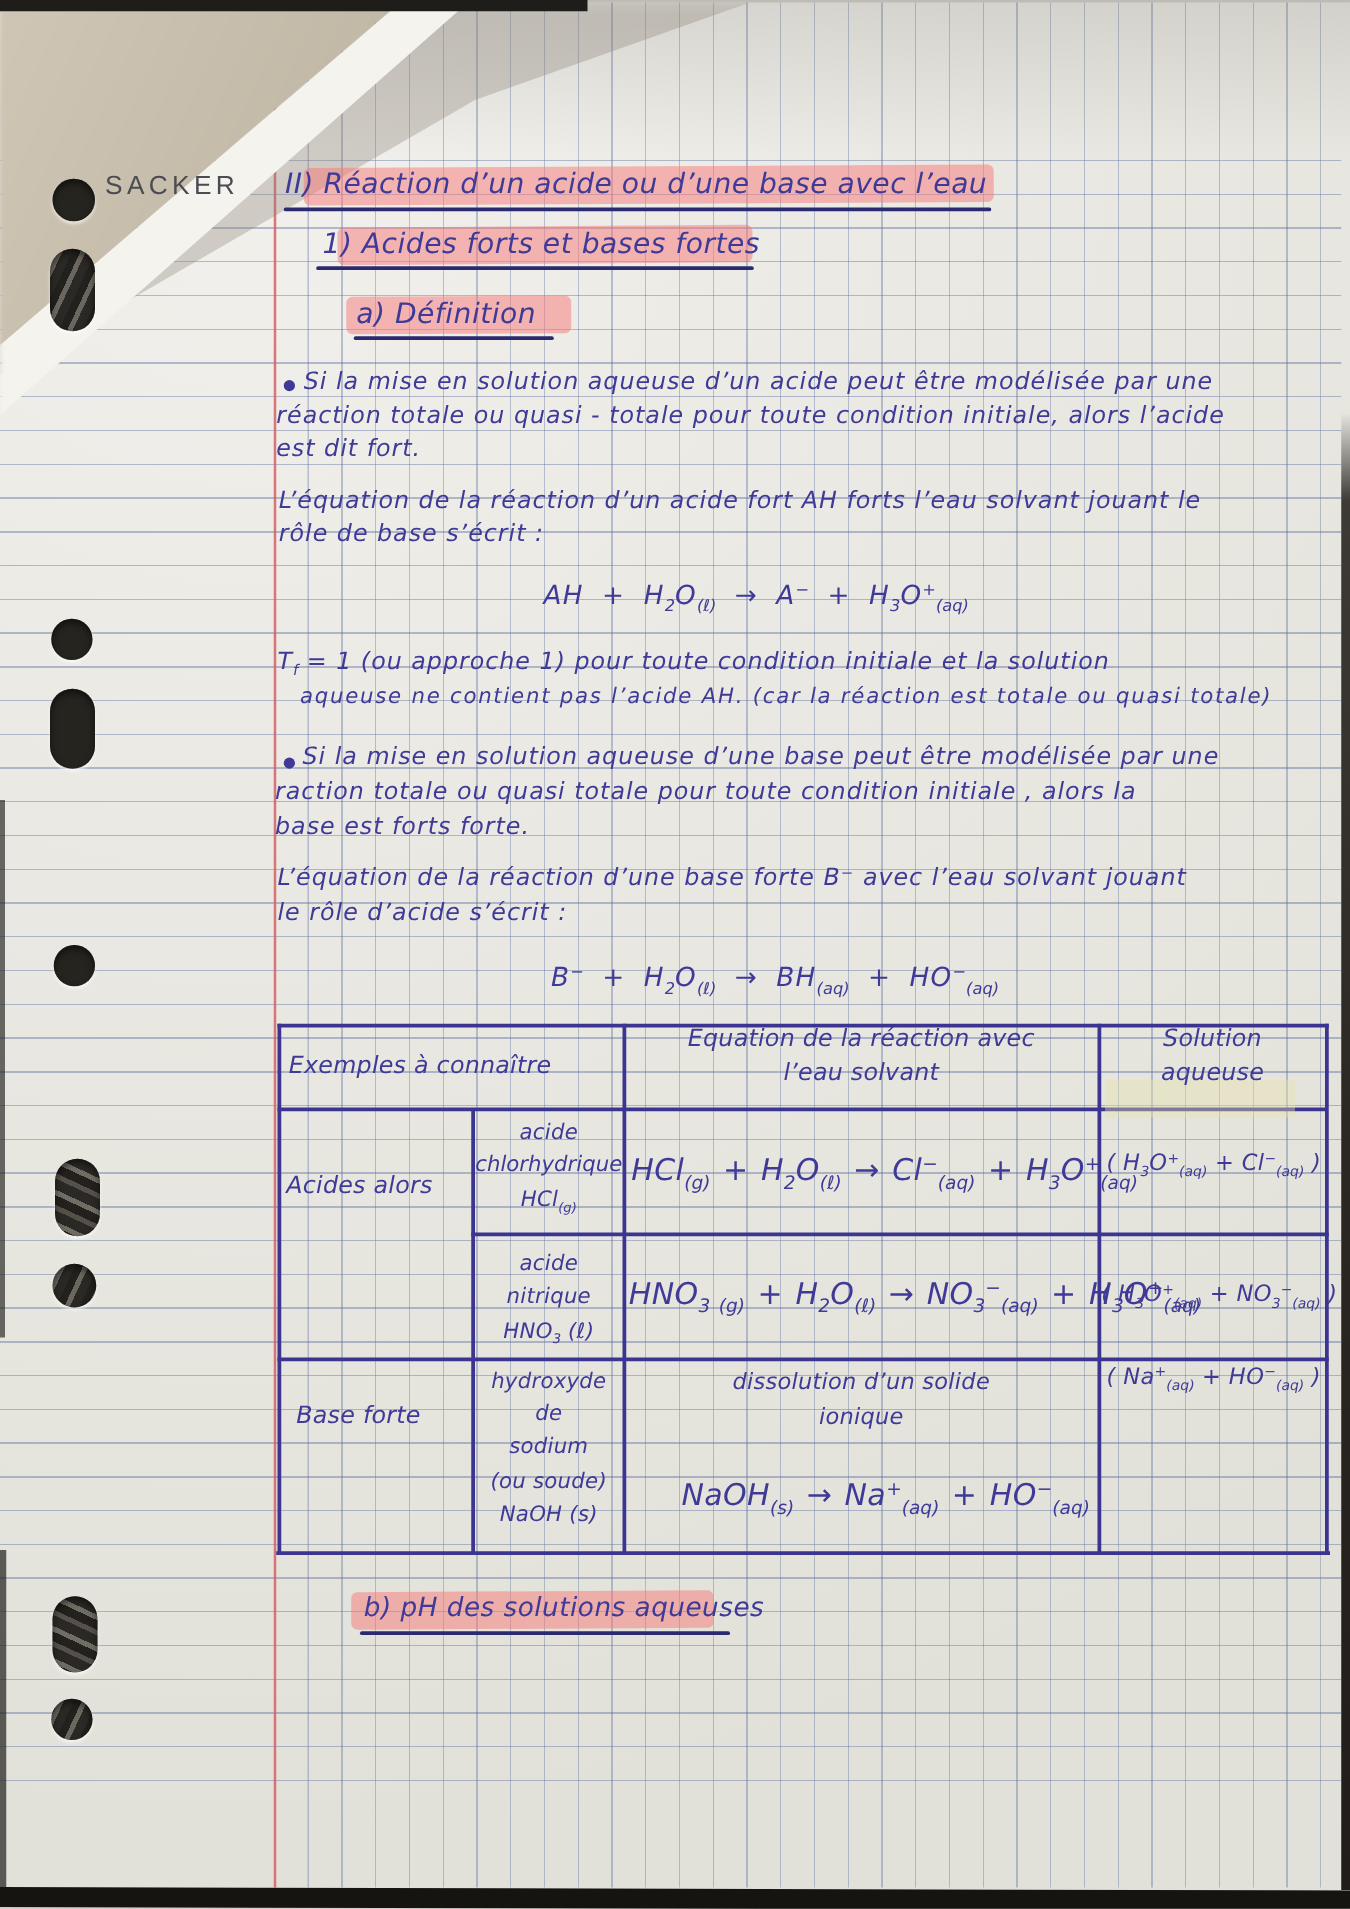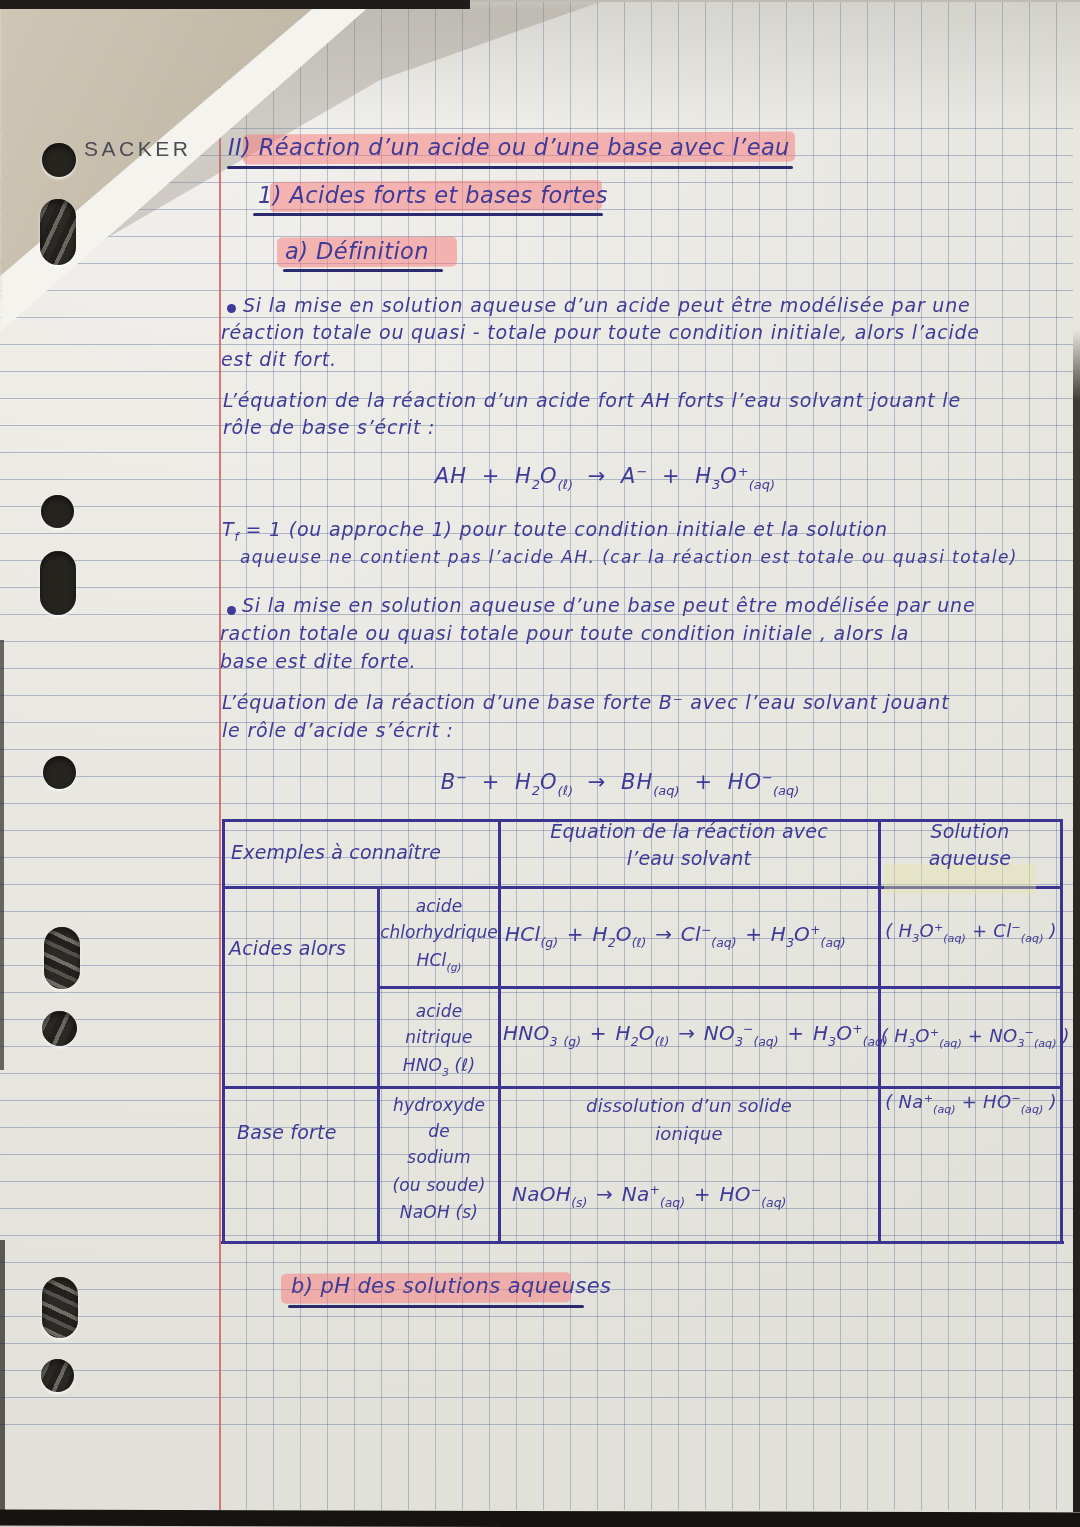--- a/index.html
+++ b/index.html
@@ -41,21 +41,21 @@
   .hole.tex2{background:repeating-linear-gradient(115deg,#23211d 0 6px,#6b675f 6px 10px,#2b2925 10px 17px);}
   
   .hw{position:absolute;font-family:"DejaVu Sans",sans-serif;font-style:italic;
       color:#3f3a97;white-space:nowrap;line-height:1.15;}
   .head{font-size:22.5px;letter-spacing:.4px;font-weight:500;}
   .body{font-size:19px;letter-spacing:.8px;}
   .small{font-size:17px;letter-spacing:1.4px;}
   .cell{font-size:17px;letter-spacing:.2px;}
   .cellname{font-size:17px;letter-spacing:.2px;text-align:center;}
   .eq-main{font-size:21px;letter-spacing:1px;word-spacing:7px;text-align:center;}
-  .eq-cell{font-size:20px;letter-spacing:.3px;word-spacing:2px;text-align:left;}
+  .eq-cell{font-size:24px;letter-spacing:.3px;word-spacing:2px;text-align:right;}
   .sol{font-size:18px;letter-spacing:.3px;text-align:center;}
   .hw sub{font-size:.62em;vertical-align:-0.45em;letter-spacing:0;}
   .hw sup{font-size:.62em;vertical-align:.55em;letter-spacing:0;}
   .sacker{position:absolute;font-family:"Liberation Sans",sans-serif;color:#4b4b52;
       font-size:21px;letter-spacing:3.5px;white-space:nowrap;}
   
   .hl{position:absolute;background:rgba(247,120,120,.5);border-radius:5px;}
   .ul{position:absolute;background:#2c2a6e;height:3px;border-radius:2px;}
   .dot{position:absolute;width:9px;height:9px;border-radius:50%;background:#3f3a97;}
   .tint{position:absolute;background:rgba(233,228,170,.4);}
@@ -114,21 +114,21 @@
   <div class="hw body" style="left:223px;top:390px;">L’équation de la réaction d’un acide fort AH forts l’eau solvant jouant le</div>
   <div class="hw body" style="left:223px;top:417px;">rôle de base s’écrit :</div>
   <div class="hw eq-main" style="left:375px;top:464px;width:460px;">AH + H<sub>2</sub>O<sub>(ℓ)</sub>  →  A<sup>−</sup> + H<sub>3</sub>O<sup>+</sup><sub>(aq)</sub></div>
 
   <div class="hw body" style="left:222px;top:519px;">T<sub>f</sub> = 1 (ou approche 1) pour toute condition initiale et la solution</div>
   <div class="hw small" style="left:240px;top:548px;">aqueuse ne contient pas l’acide AH. (car la réaction est totale ou quasi totale)</div>
 
   <div class="dot" style="left:227px;top:606px;"></div>
   <div class="hw body" style="left:220px;top:623px;">raction totale ou quasi totale pour toute condition initiale , alors la</div>
   <div class="hw body" style="left:242px;top:595px;">Si la mise en solution aqueuse d’une base peut être modélisée par une</div>
-  <div class="hw body" style="left:220px;top:651px;">base est dite forte.</div>
+  <div class="hw body" style="left:220px;top:651px;">base est forts forte.</div>
 
   <div class="hw body" style="left:222px;top:692px;">L’équation de la réaction d’une base forte B⁻ avec l’eau solvant jouant</div>
   <div class="hw body" style="left:222px;top:720px;">le rôle d’acide s’écrit :</div>
   <div class="hw eq-main" style="left:410px;top:770px;width:420px;">B<sup>−</sup> + H<sub>2</sub>O<sub>(ℓ)</sub> →  BH<sub>(aq)</sub> + HO<sup>−</sup><sub>(aq)</sub></div>
 
   <div>
 
     <div class="tb" style="left:222px;top:819px;width:841px;height:2.5px;"></div>
     <div class="tb" style="left:221px;top:1241px;width:843px;height:3px;"></div>
     <div class="tb" style="left:222px;top:819px;width:2.5px;height:424px;"></div>

